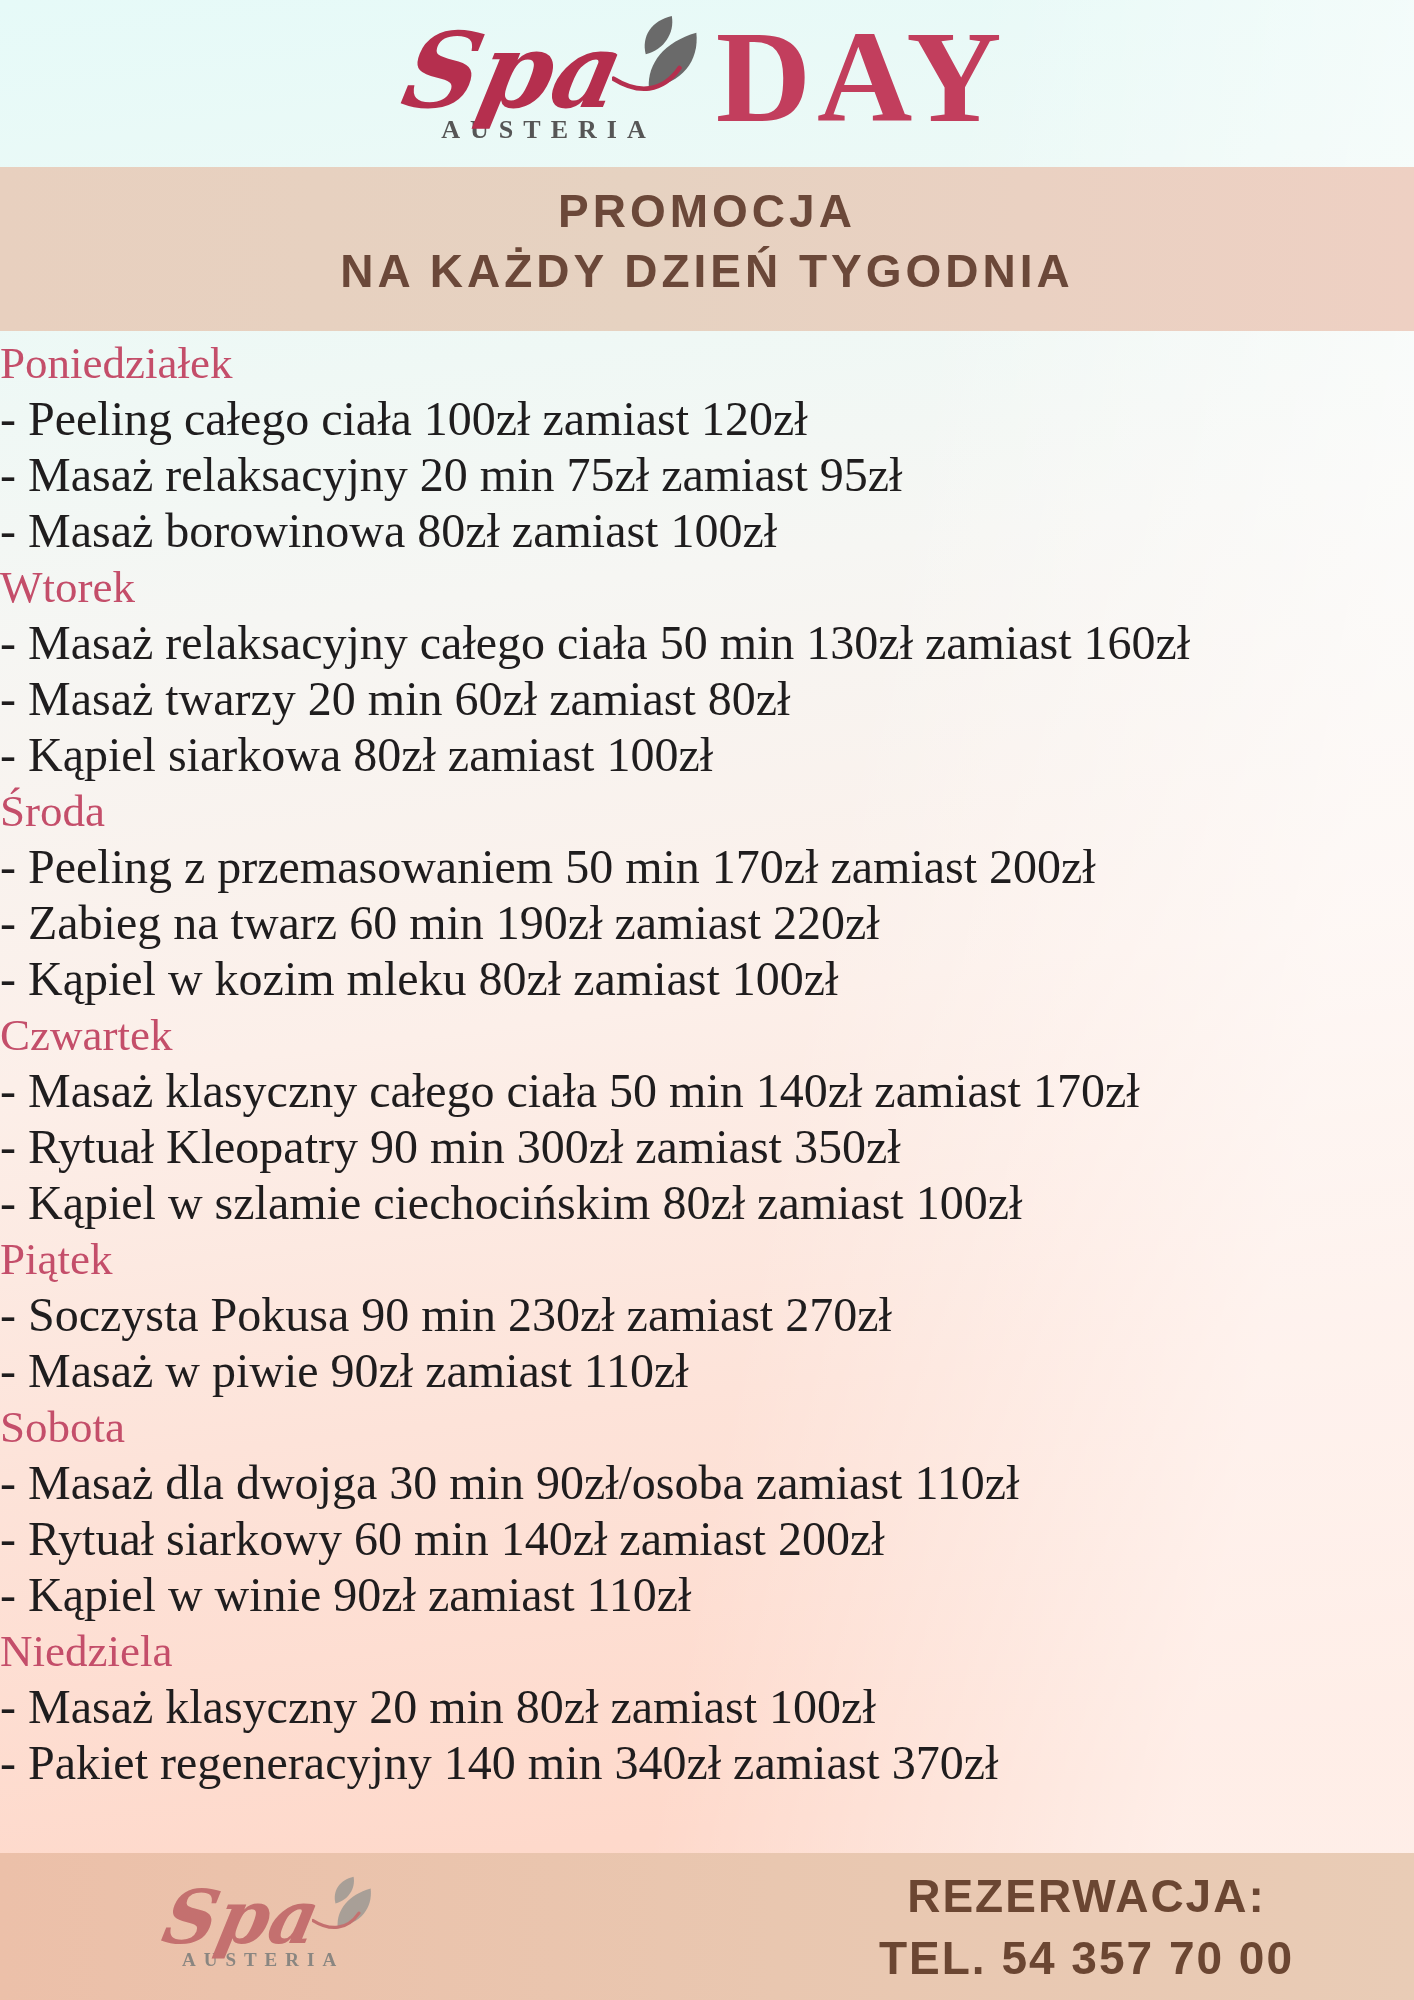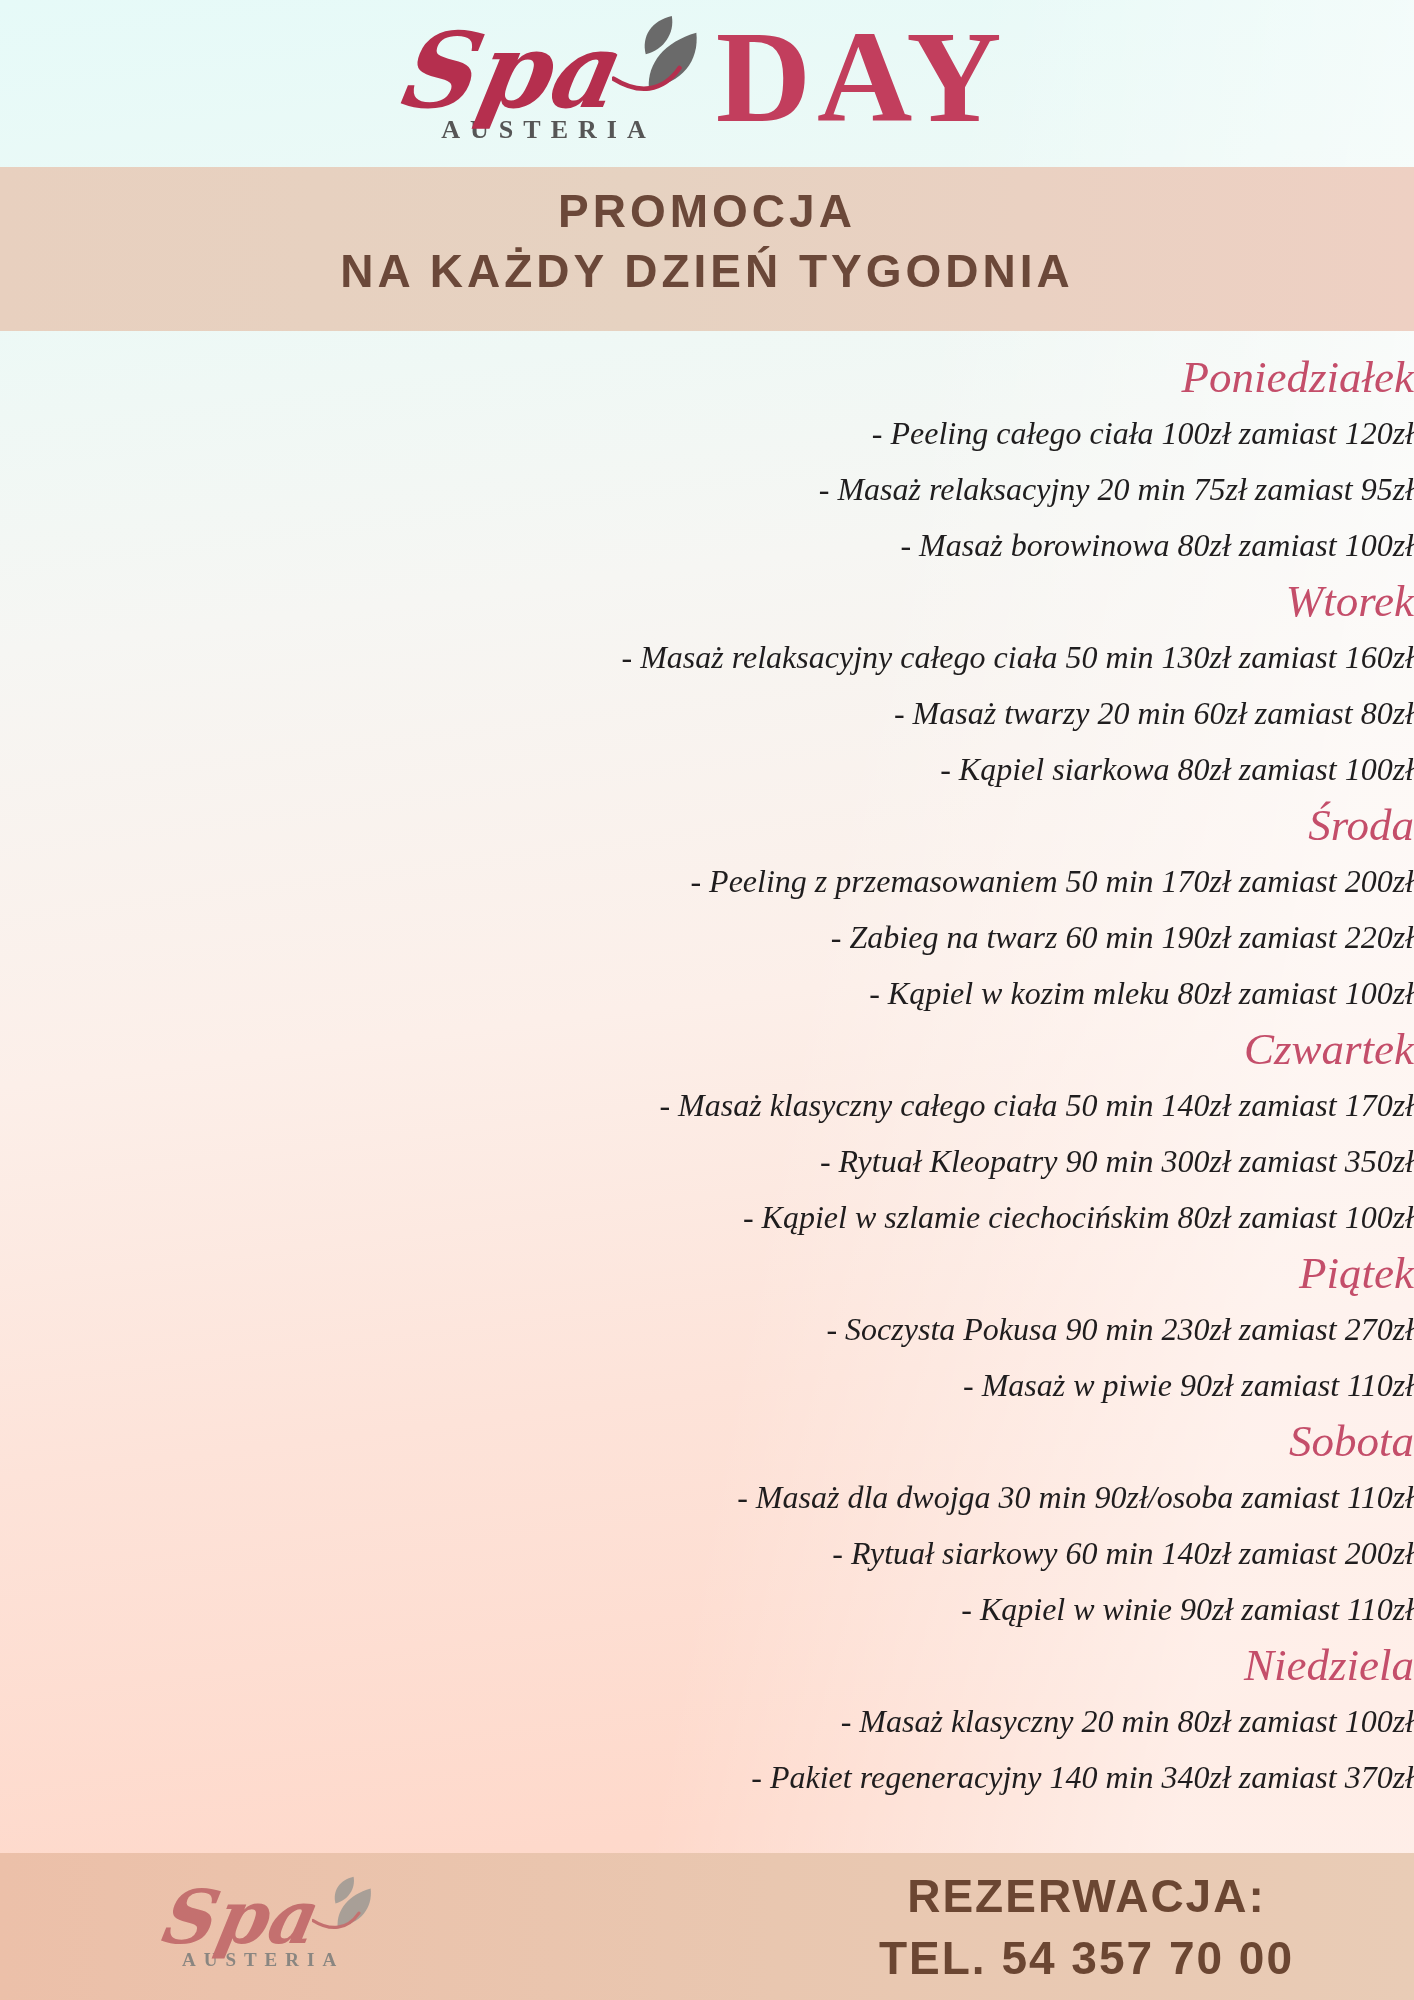--- a/index.html
+++ b/index.html
@@ -29,24 +29,24 @@
     color:#c23e5d; letter-spacing:6px; margin-left:16px; padding-bottom:14px;
   }
   
   .banner{
     height:164px; background:linear-gradient(90deg,#e8d0bf 0%,#e6d2c1 45%,#eed0c3 100%);
     text-align:center; color:#6b4839; font-family:"Liberation Sans", sans-serif; font-weight:700;
     padding-top:14px; box-sizing:border-box;
   }
   .banner-line{font-size:46px; letter-spacing:4px; line-height:60px;}
   
-  .menu{padding-top:18px; text-align:right; color:#1f1d1e;font-style:italic;}
+  .menu{padding-top:4px; text-align:left; color:#1f1d1e;}
   .menu p, .menu h2{margin:0; font-weight:400;}
   .day-heading{font-size:45px; line-height:56px; color:#c44e6a; font-family:"Liberation Serif", serif;}
-  .offer-item{font-size:32px; line-height:56px; font-family:"Liberation Serif", serif;}
+  .offer-item{font-size:48px; line-height:56px; font-family:"Liberation Serif", serif;}
   
   .footer{
     position:absolute; left:0; right:0; bottom:0; height:147px;
     background:linear-gradient(90deg,#ecc0a9 0%,#e9c7b0 55%,#e9ccb6 100%);
     display:flex; align-items:center; justify-content:space-between;
     padding:0 120px 0 165px; box-sizing:border-box;
   }
   .footer .logo-mark{padding-right:56px;}
   .footer .script-spa{font-size:74px; color:#c4706f;}
   .footer .leaves{width:64px; height:60px; top:-8px; right:-2px;}

